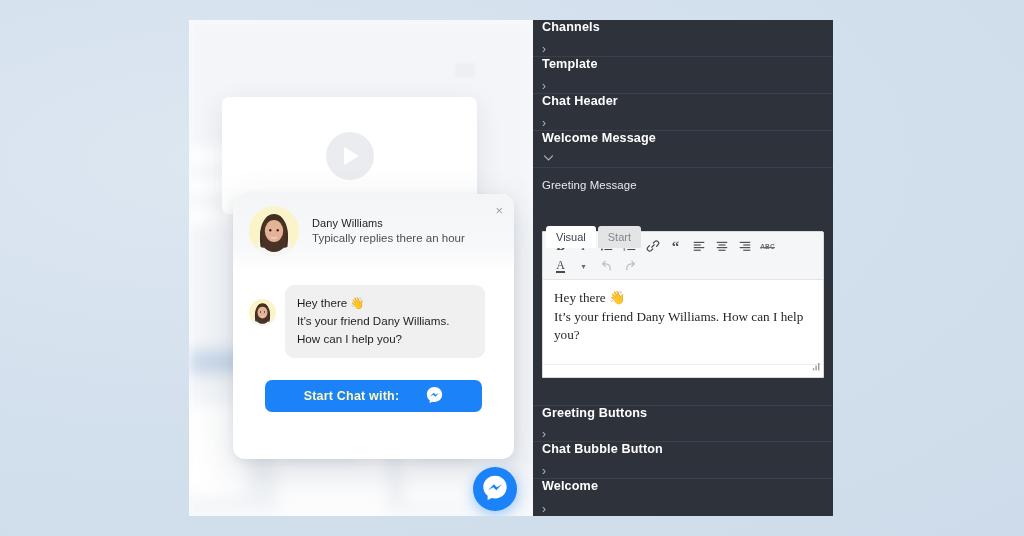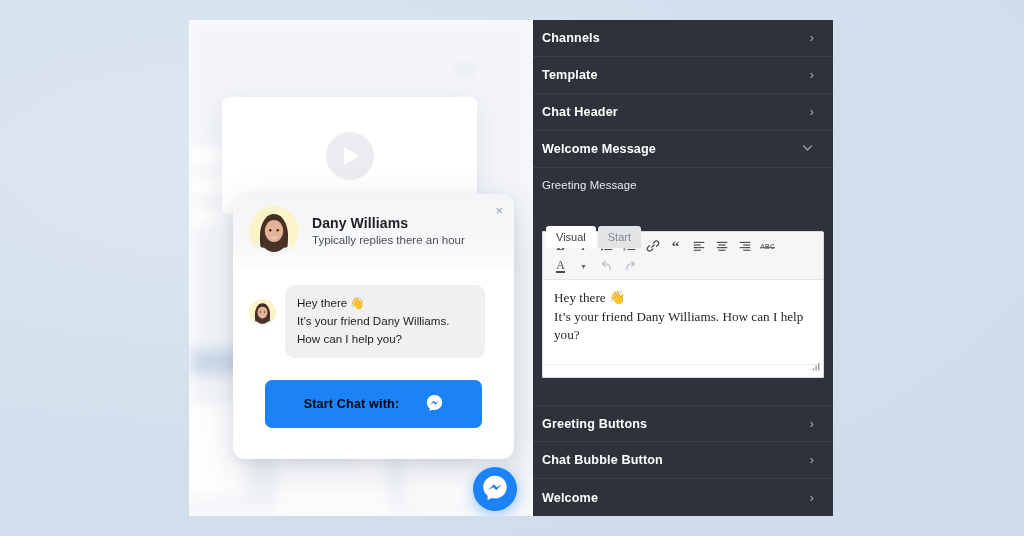--- a/index.html
+++ b/index.html
@@ -63,42 +63,42 @@
     background:linear-gradient(180deg,#f4f5f7 0%, #f7f8f9 70%, #fdfdfe 100%);
     display:flex; align-items:center; padding:0 16px;
   }
   .avatar-lg {
     width:50px; height:50px; border-radius:50%;
     background:#fbf4cb; flex:0 0 auto; overflow:hidden;
     display:flex; align-items:flex-end; justify-content:center;
     position:relative;
   }
   .w-head-txt { margin-left:13px; }
-  .w-name { font-size:14px; font-weight:bold; color:#1c1e21; letter-spacing:.1px; }
+  .w-name { font-size:11px; font-weight:normal; color:#1c1e21; letter-spacing:.1px; }
   .w-sub { font-size:11.5px; color:#4b4f56; margin-top:3px; }
   .w-close {
     position:absolute; right:11px; top:10px;
     font-size:13px; color:#9aa0a6; line-height:1; cursor:pointer;
     font-family:"Liberation Sans", sans-serif;
   }
   .w-body { padding:18px 16px 0 16px; }
   .msg-row { display:flex; align-items:flex-start; gap:9px; }
   .avatar-sm {
     width:27px; height:27px; border-radius:50%;
     background:#fbf4cb; flex:0 0 auto; overflow:hidden; margin-top:14px;
     position:relative;
   }
   .bubble {
     background:#f0f0f1; border-radius:9px; padding:9px 12px 10px 12px;
     font-size:11.6px; line-height:1.55; color:#1c1e21; max-width:200px;
   }
   .cta {
     display:block; width:calc(100% - 32px); margin:22px 16px 0 16px;
-    height:48px; border:none; border-radius:7px;
-    background:#1b82f7; color:#000000; font-size:12.5px; font-weight:bold;
+    height:32px; border:none; border-radius:7px;
+    background:#1b82f7; color:#fef9c3; font-size:12.5px; font-weight:bold;
     letter-spacing:.2px; cursor:pointer;
     display:flex; align-items:center; justify-content:center; gap:27px;
     font-family:"Liberation Sans", sans-serif;
   }
 
   
   .msgr { display:block; }
 
   
   #fab {
@@ -108,24 +108,24 @@
     display:flex; align-items:center; justify-content:center;
     box-shadow:0 4px 14px rgba(27,130,247,.42);
   }
 
   
   #sidebar {
     position:absolute; left:533px; top:20px; width:300px; height:496px;
     background:#2e333b; overflow:hidden;
   }
   .s-row {
-    height:37px; display:flex; align-items:center; justify-content:space-between;
+    height:37px; display:flex; align-items:flex-start; justify-content:space-between;
     padding:0 19px 0 9px; color:#ffffff;
     font-size:12.6px; font-weight:bold; letter-spacing:.15px;
-    border-bottom:1px solid #3b414a; cursor:pointer;
+    border-bottom:1px solid #3b414a; cursor:pointer;flex-direction:column;
   }
   .s-row .chev { color:#aeb4bd; font-size:12px; font-weight:normal; }
   .s-row.open { border-bottom:1px solid #3b414a; }
 
   .s-panel { padding:11px 9px 0 9px; }
   .s-sublabel { font-size:11.4px; color:#e8eaed; margin-bottom:18px; letter-spacing:.1px; }
 
   
   .tabs { display:flex; gap:2px; padding-left:4px; }
   .tab {

